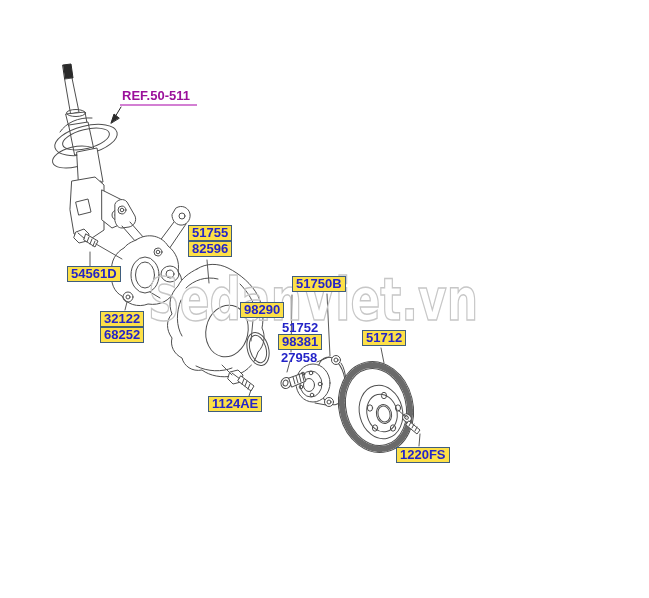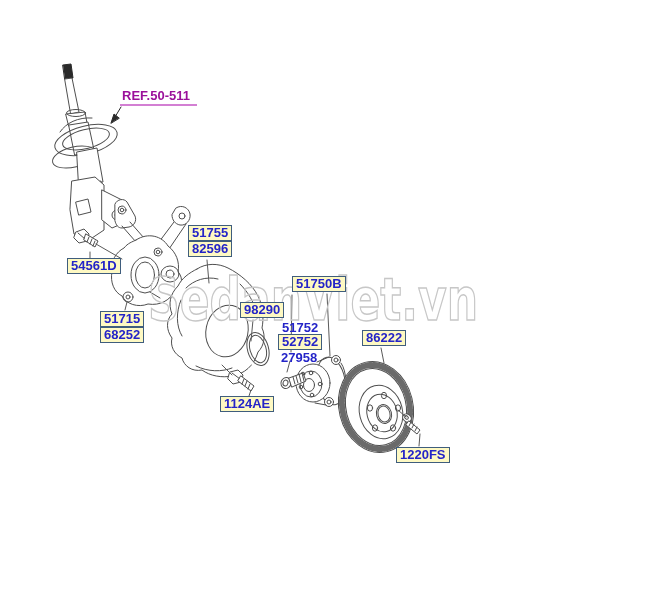--- a/index.html
+++ b/index.html
@@ -6,21 +6,21 @@
   .stage{
     position:relative;width:649px;height:598px;background:#ffffff;overflow:hidden;
     font-family:"Liberation Sans",sans-serif;
   }
   .stage svg{position:absolute;left:0;top:0;}
   .plabel{
     position:absolute;color:#2424c8;font-weight:bold;font-size:13px;
     line-height:14px;white-space:nowrap;letter-spacing:0;
   }
   .boxed{
-    border:1px solid #3f5d7d;background:#fef9c3;padding:0 3px;height:14px;
+    border:1px solid #3f5d7d;background:#fde047;padding:0 3px;height:14px;
   }
   .ref{
     position:absolute;color:#9b109b;font-weight:bold;font-size:13px;line-height:14px;
     border-bottom:2px solid #d37fd3;padding:0 7px 1px 2px;white-space:nowrap;background:transparent;
   }
 </style>
 </head>
 <body>
 
 <div class="stage">
@@ -177,34 +177,34 @@
         <path d="M121,107 L115,117" stroke="#2a2a2a"></path>
         <polygon points="111,123 114,114 119,118" fill="#2a2a2a" stroke="#2a2a2a"></polygon>
       </g>
     </g>
 
     <text x="148" y="320" font-size="58" font-weight="bold" font-family="'DejaVu Sans',sans-serif" textLength="330" lengthAdjust="spacingAndGlyphs" fill="none" stroke="#c7c7c7" stroke-width="1.5">SedanViet.vn</text>
   </svg>
 
   <div class="ref" style="left:120px;top:89px">REF.50-511</div>
 
-  <div class="plabel boxed" style="left:67px;top:258px">54561D</div>
-
-  <div class="plabel boxed" style="left:100px;top:311px">51715</div>
+  <div class="plabel boxed" style="left:67px;top:266px">54561D</div>
+
+  <div class="plabel boxed" style="left:100px;top:311px">32122</div>
   <div class="plabel boxed" style="left:100px;top:327px">68252</div>
 
   <div class="plabel boxed" style="left:188px;top:225px">51755</div>
   <div class="plabel boxed" style="left:188px;top:241px">82596</div>
 
   <div class="plabel boxed" style="left:292px;top:276px">51750B</div>
 
   <div class="plabel boxed" style="left:240px;top:302px">98290</div>
 
   <div class="plabel" style="left:282px;top:321px">51752</div>
-  <div class="plabel boxed" style="left:278px;top:334px">52752</div>
+  <div class="plabel boxed" style="left:278px;top:334px">98381</div>
   <div class="plabel" style="left:281px;top:351px">27958</div>
 
-  <div class="plabel boxed" style="left:362px;top:330px">86222</div>
-
-  <div class="plabel boxed" style="left:220px;top:396px">1124AE</div>
+  <div class="plabel boxed" style="left:362px;top:330px">51712</div>
+
+  <div class="plabel boxed" style="left:208px;top:396px">1124AE</div>
 
   <div class="plabel boxed" style="left:396px;top:447px">1220FS</div>
 </div>
 
 </body></html>

